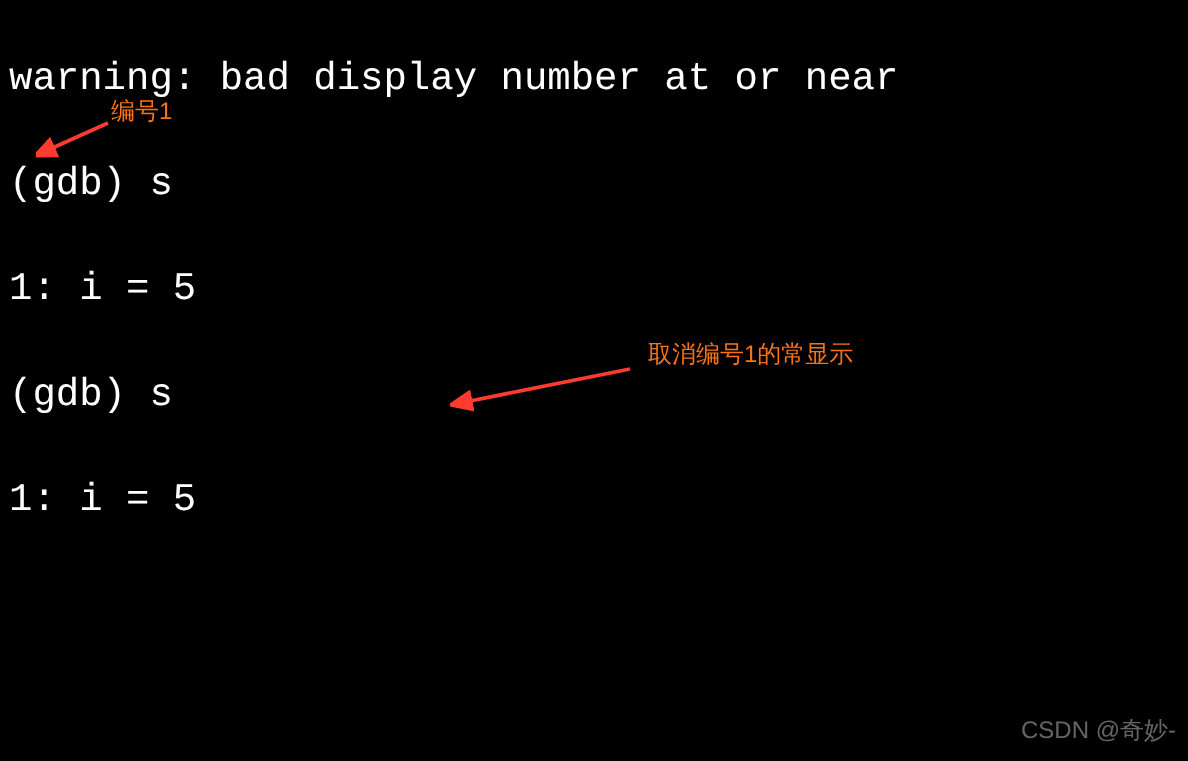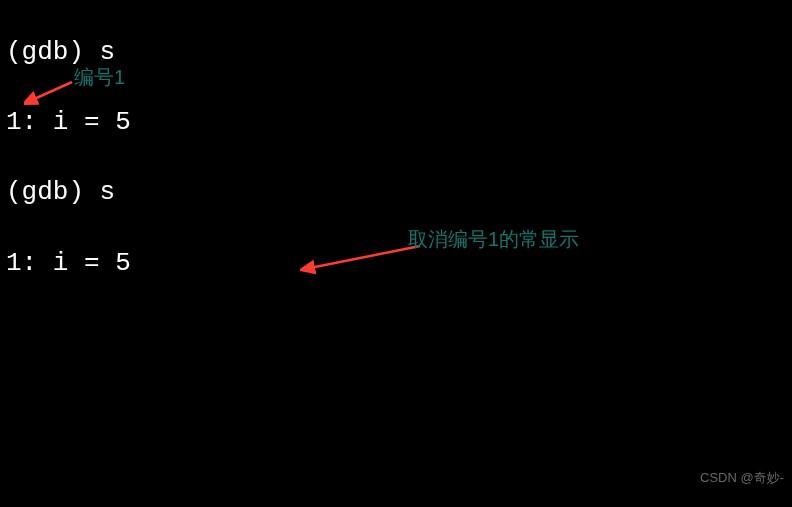--- a/index.html
+++ b/index.html
@@ -14,42 +14,43 @@
       overflow: hidden;
       line-height: 1.35;
     }
     .terminal {
       padding: 0 6px;
       white-space: pre;
     }
     .line { display: block; }
     .annotation {
       position: absolute;
-      color: #0f766e;
+      color: #f97316;
       font-family: "Microsoft YaHei", sans-serif;
-      font-size: 20px;
+      font-size: 16px;
       pointer-events: none;
     }
     .arrow {
       position: absolute;
       pointer-events: none;
     }
     .watermark {
       position: absolute;
       right: 8px;
-      bottom: 20px;
+      bottom: 8px;
       color: rgba(200,200,200,0.5);
       font-family: sans-serif;
-      font-size: 13px;
+      font-size: 16px;
     }
   </style>
 </head>
 <body>
 
 <div class="terminal">
+<span class="line">warning: bad display number at or near</span>
 <span class="line">(gdb) s</span>
 <span class="line">1: i = 5</span>
 <span class="line">(gdb) s</span>
 <span class="line">1: i = 5</span>
 
 
 
 
 
 
@@ -66,15 +67,15 @@
 <div class="annotation" style="left:74px; top:64px;">编号1</div>
 
 <svg class="arrow" style="left:300px; top:240px; width:130px; height:38px;">
   <defs>
     <marker id="ah2" markerWidth="8" markerHeight="8" refX="2" refY="3" orient="auto">
       <path d="M0,0 L0,6 L7,3 z" fill="#ff3b30"></path>
     </marker>
   </defs>
   <line x1="120" y1="6" x2="10" y2="28" stroke="#ff3b30" stroke-width="2.5" marker-end="url(#ah2)"></line>
 </svg>
-<div class="annotation" style="left:408px; top:226px;">取消编号1的常显示</div>
+<div class="annotation" style="left:432px; top:226px;">取消编号1的常显示</div>
 
 <div class="watermark">CSDN @奇妙-</div>
 
 </body></html>

